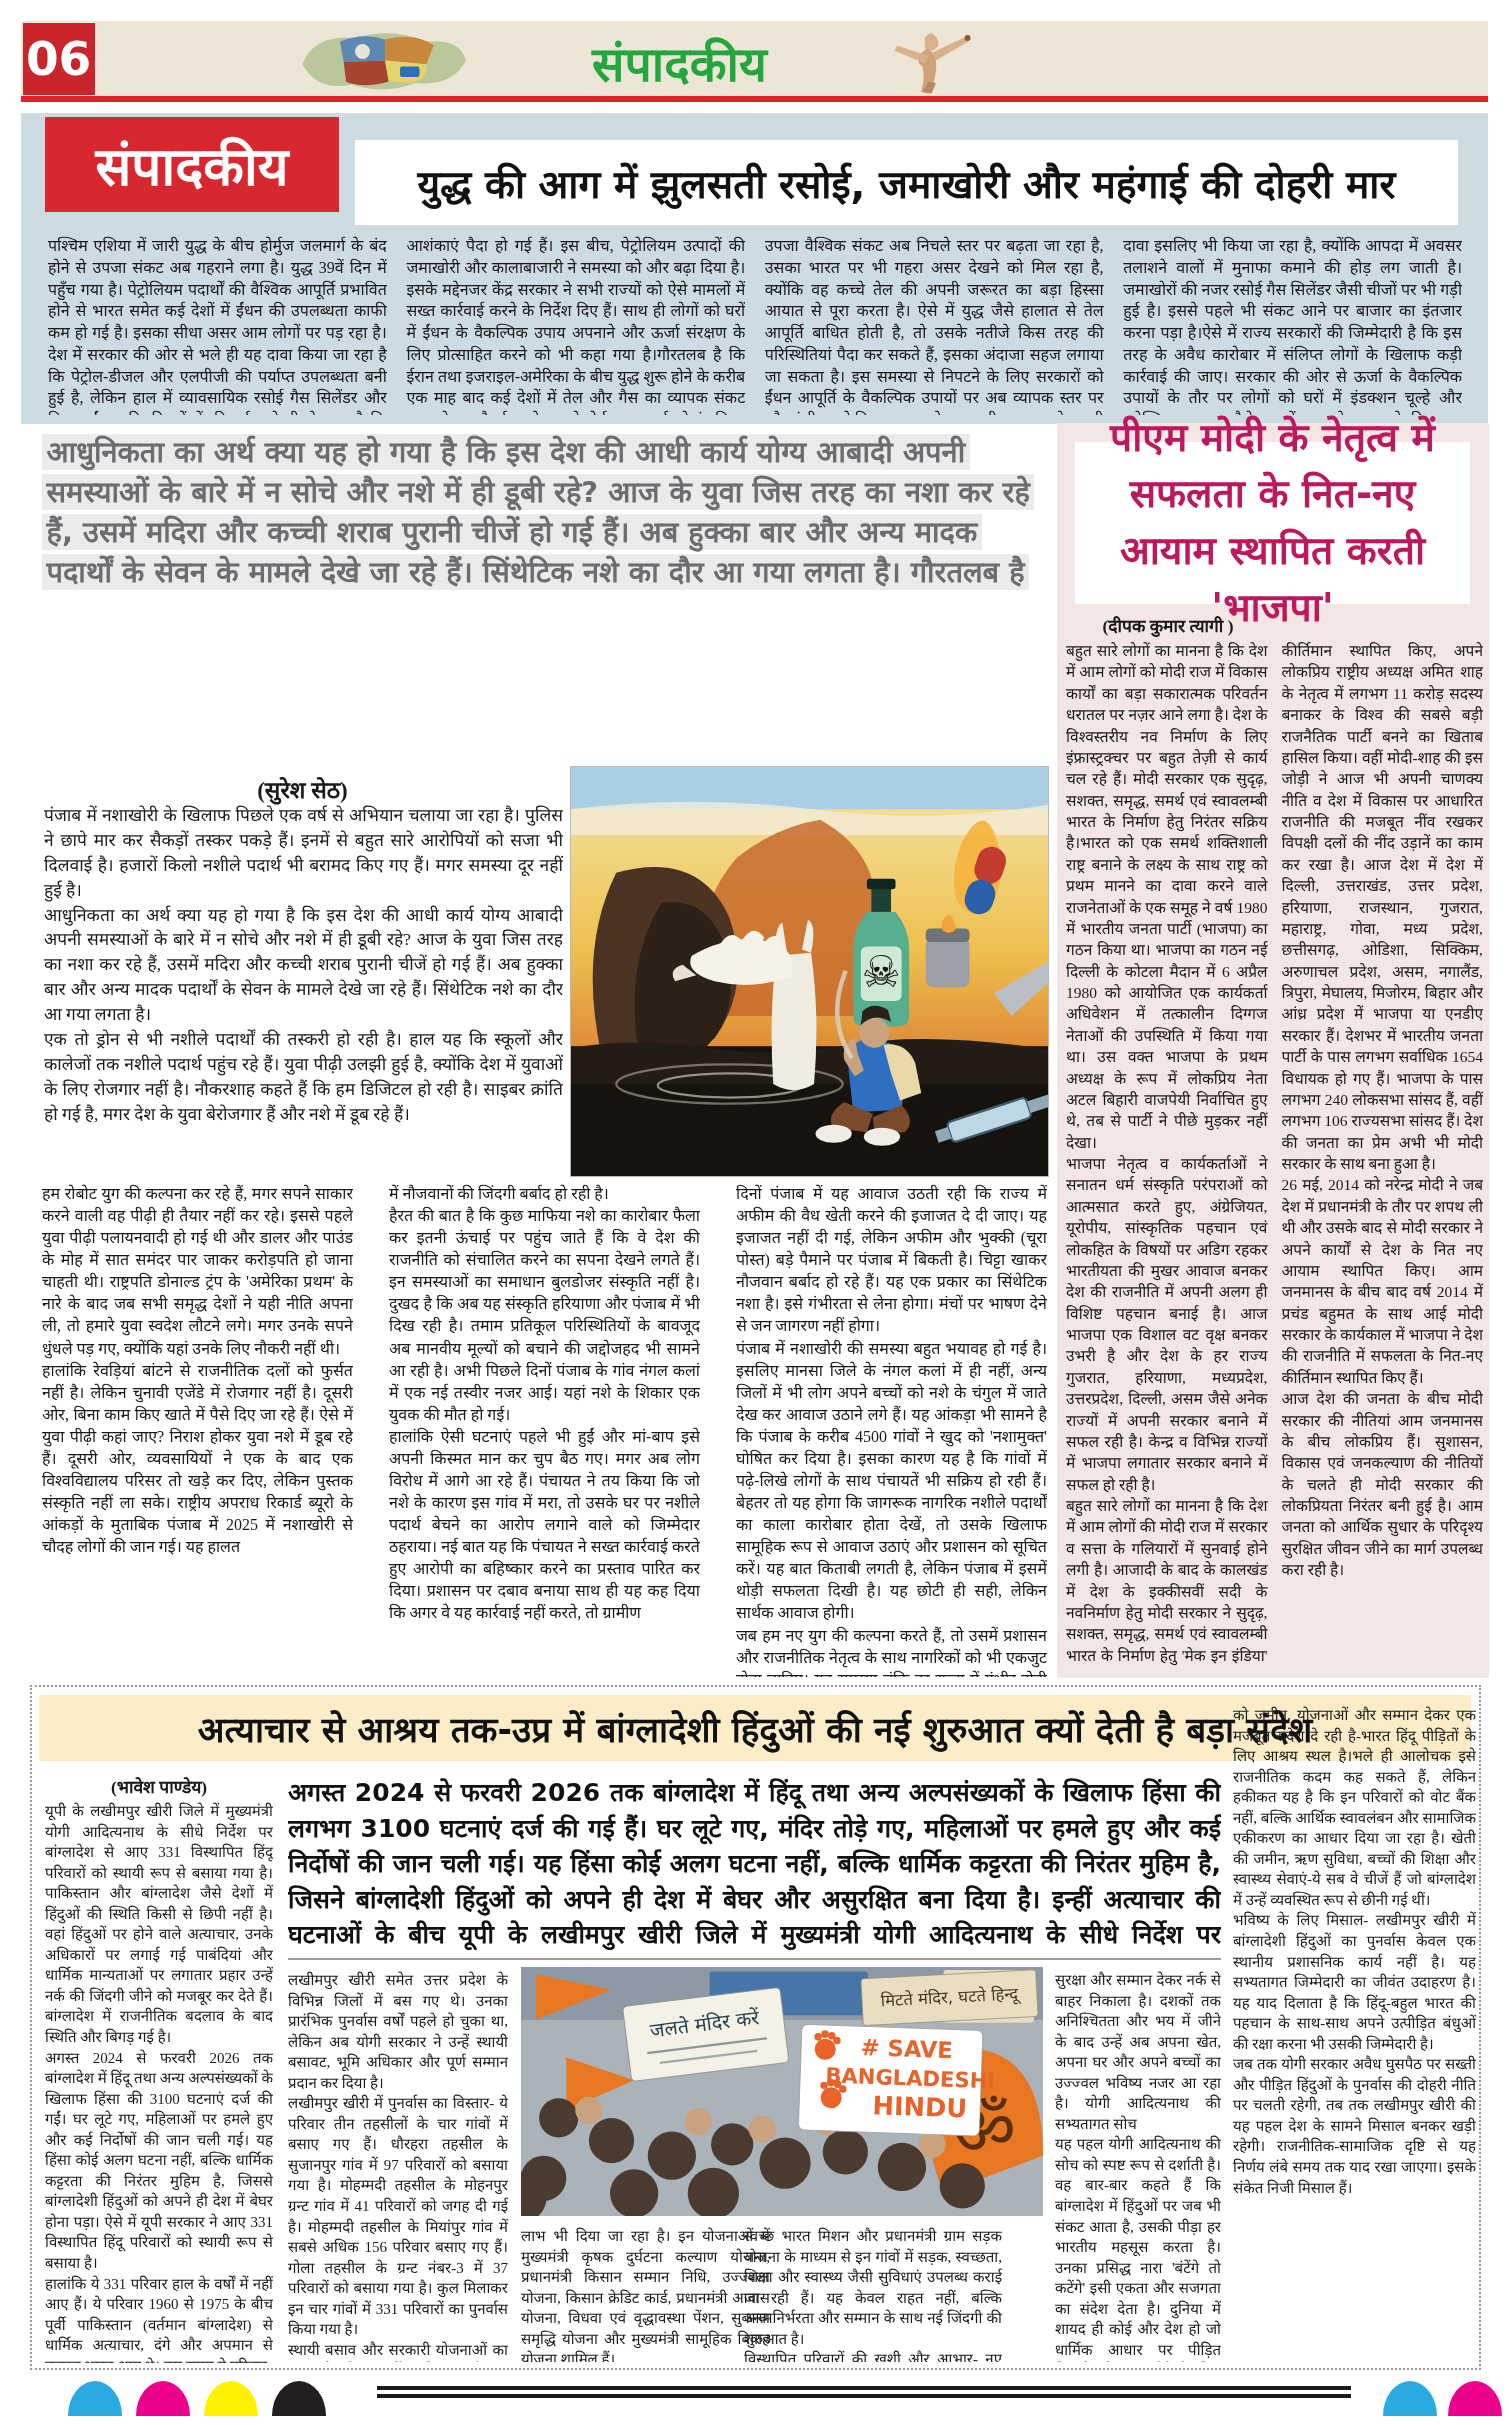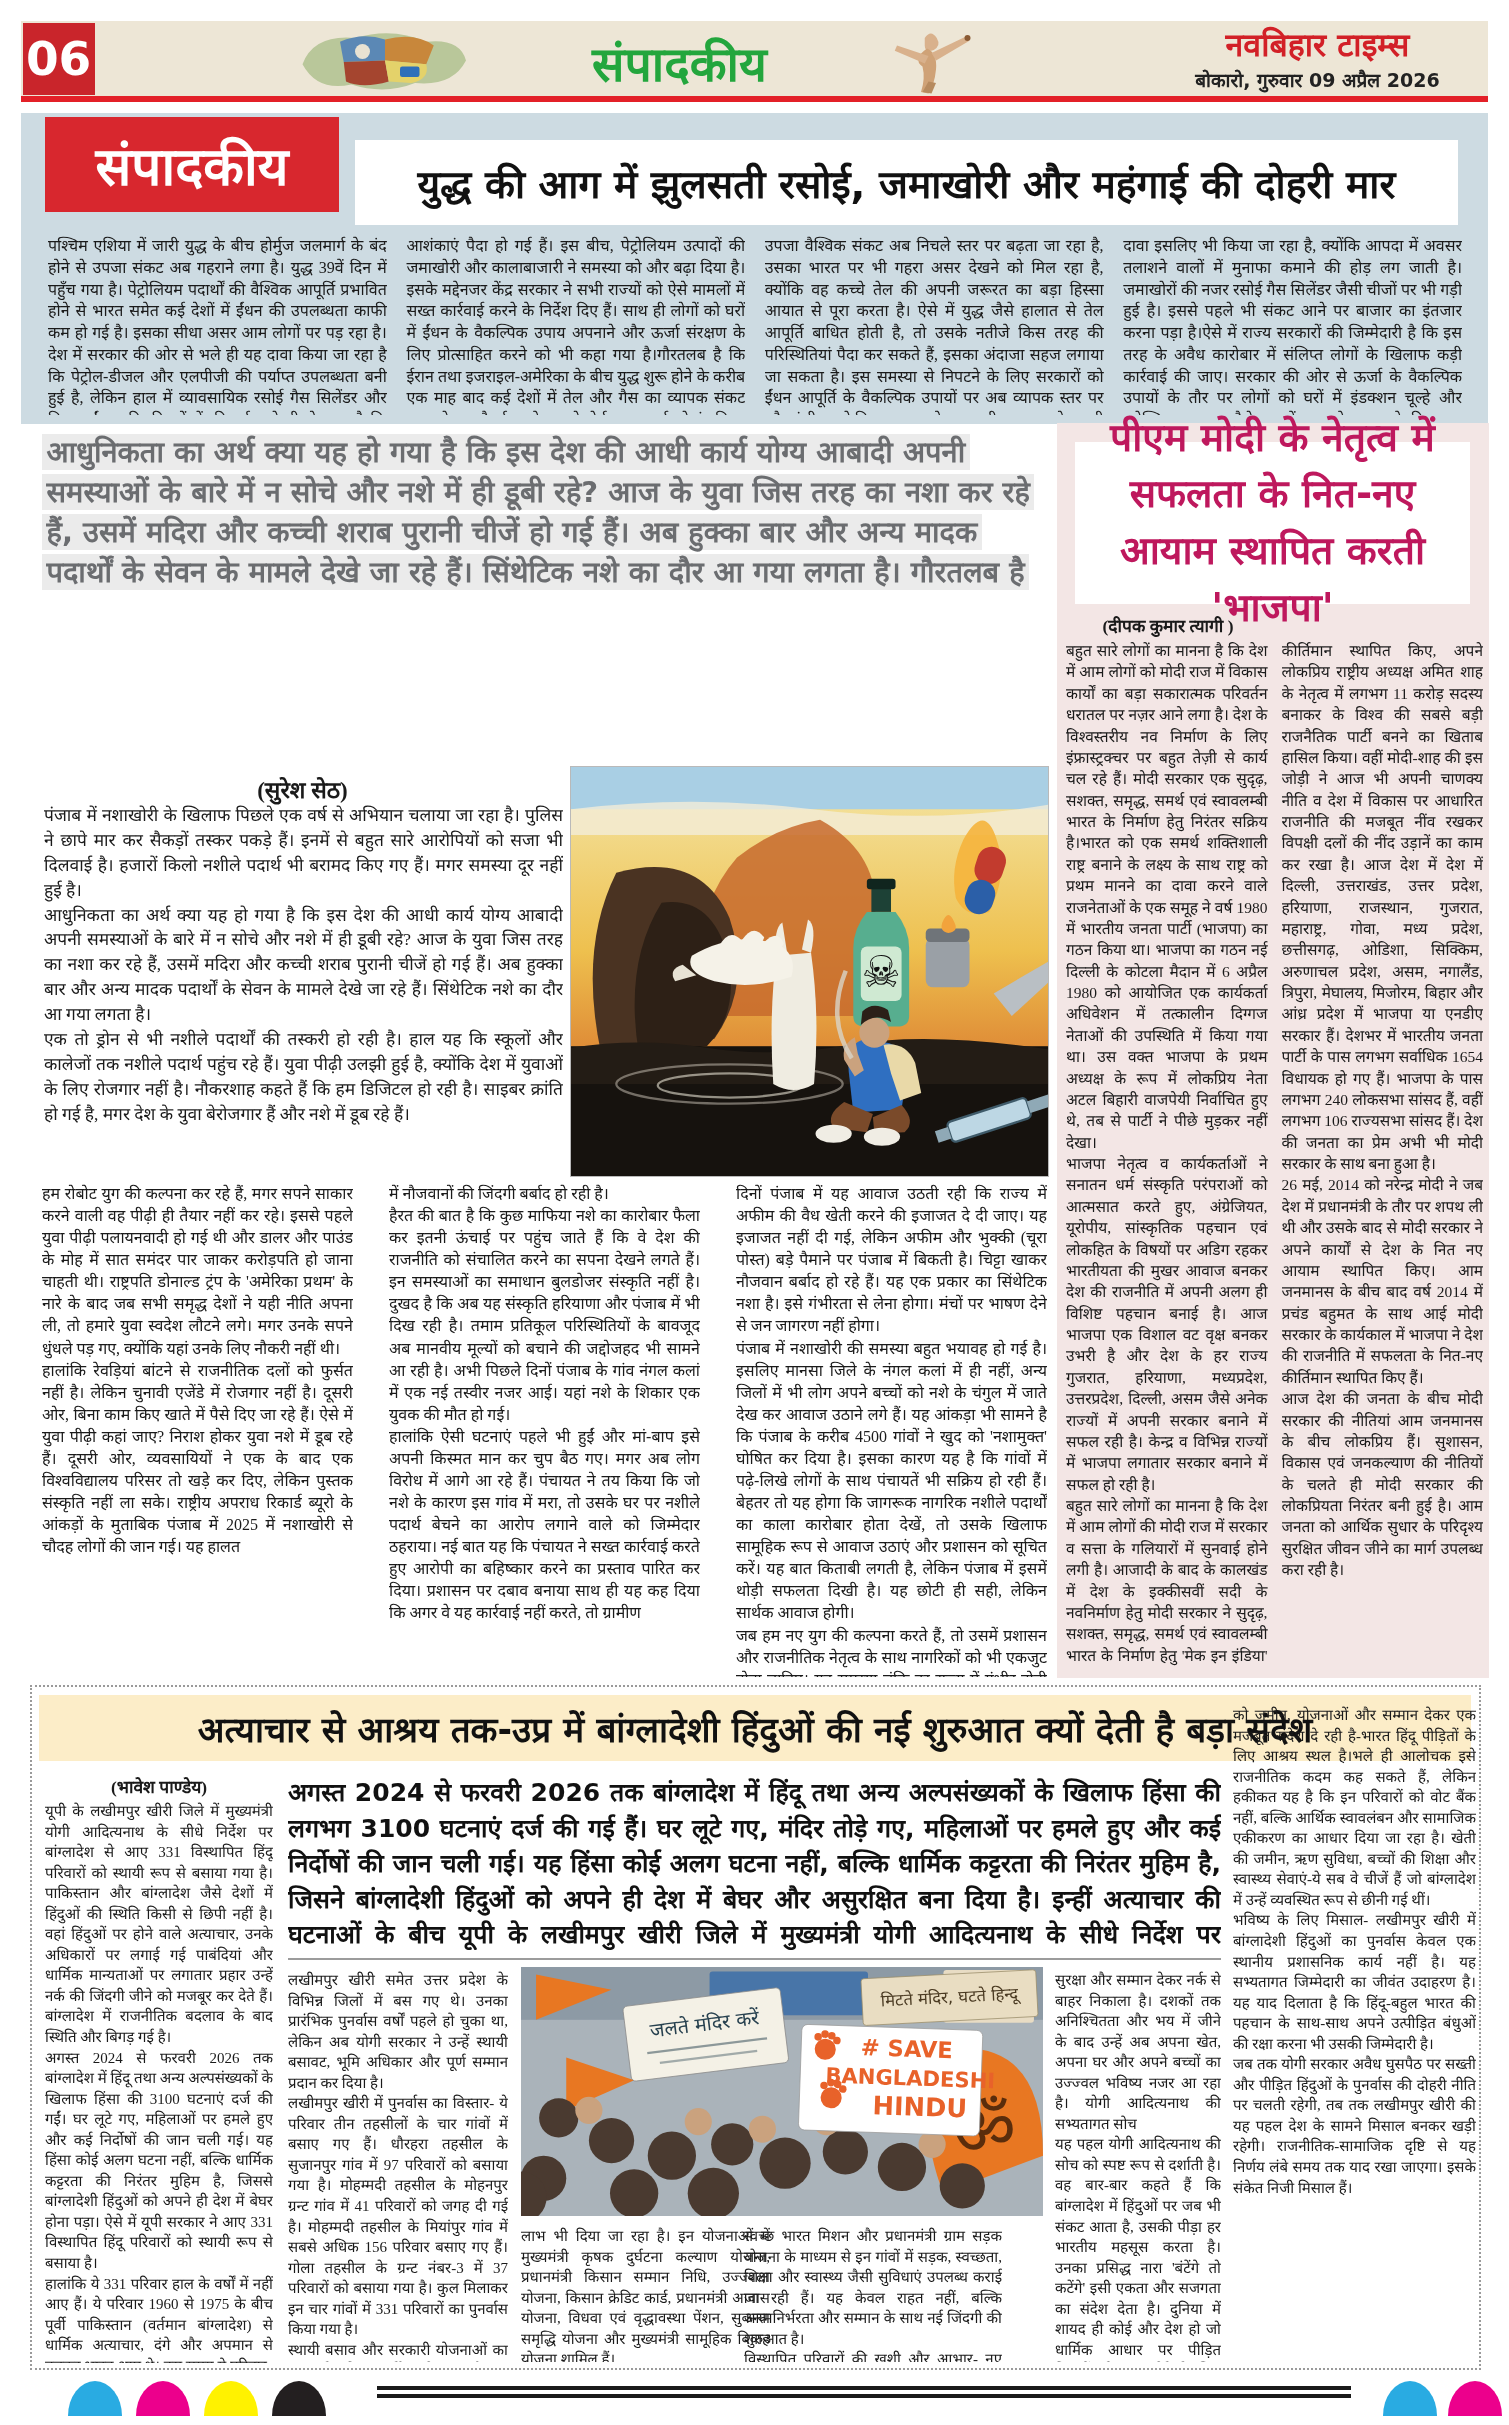--- a/index.html
+++ b/index.html
@@ -88,24 +88,20 @@
   <div class="abs" id="section-title">संपादकीय</div>
 
   <svg class="abs" style="left:853px;top:22.6px" width="151" height="72" viewBox="0 0 200 96">
     <path d="M95 20 q8 -12 16 0 q6 10 -4 16 q-12 4 -12 -6Z" fill="#d9b18c"></path>
     <path d="M98 34 q14 6 12 28 q-2 20 -10 32 l-10 -2 q6 -18 2 -34 q-14 -10 6 -24Z" fill="#cfa277"></path>
     <path d="M104 40 L150 18 l4 6 -44 26Z" fill="#d9b18c"></path>
     <path d="M100 44 L58 30 l-3 7 40 17Z" fill="#d9b18c"></path>
     <path d="M92 92 l8 -14 10 2 -6 14Z" fill="#b68a5f"></path>
     <circle cx="152" cy="20" r="4" fill="#8a5a34"></circle>
   </svg>
-  <div class="abs" id="masthead">
-    <div class="mast-title">नवबिहार टाइम्स</div>
-    <div class="mast-date">बोकारो, गुरुवार 09 अप्रैल 2026</div>
-  </div>
   <div class="abs" id="header-rule"></div>
 
   <div class="abs" id="editorial"></div>
   <div class="abs" id="editorial-label">
     <span>संपादकीय</span>
   </div>
   <div class="abs" id="editorial-headline-box">
     <h2>युद्ध की आग में झुलसती रसोई, जमाखोरी और महंगाई की दोहरी मार</h2>
   </div>
   <div class="abs" id="editorial-cols">

